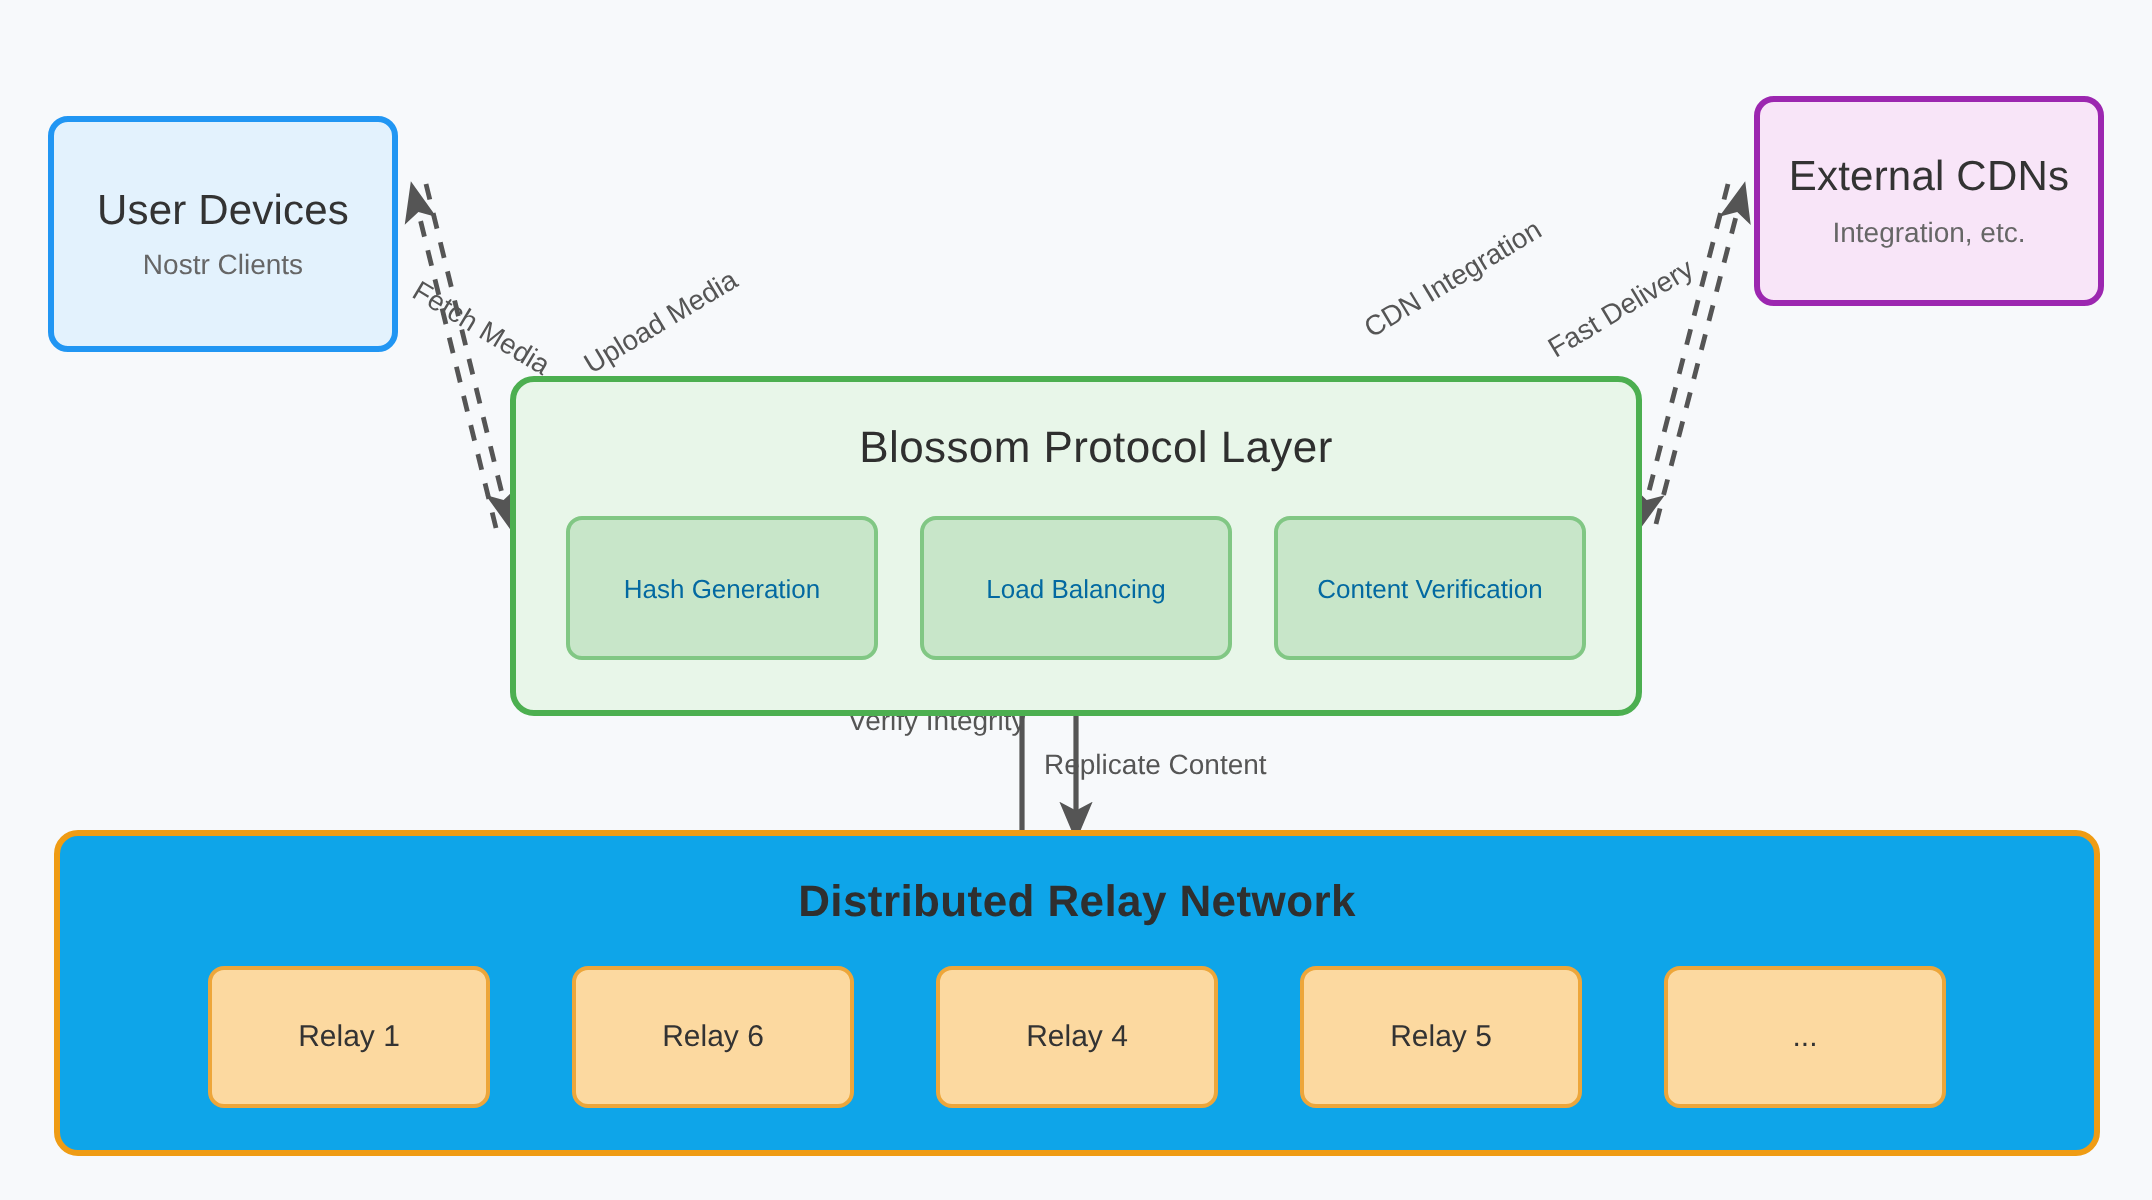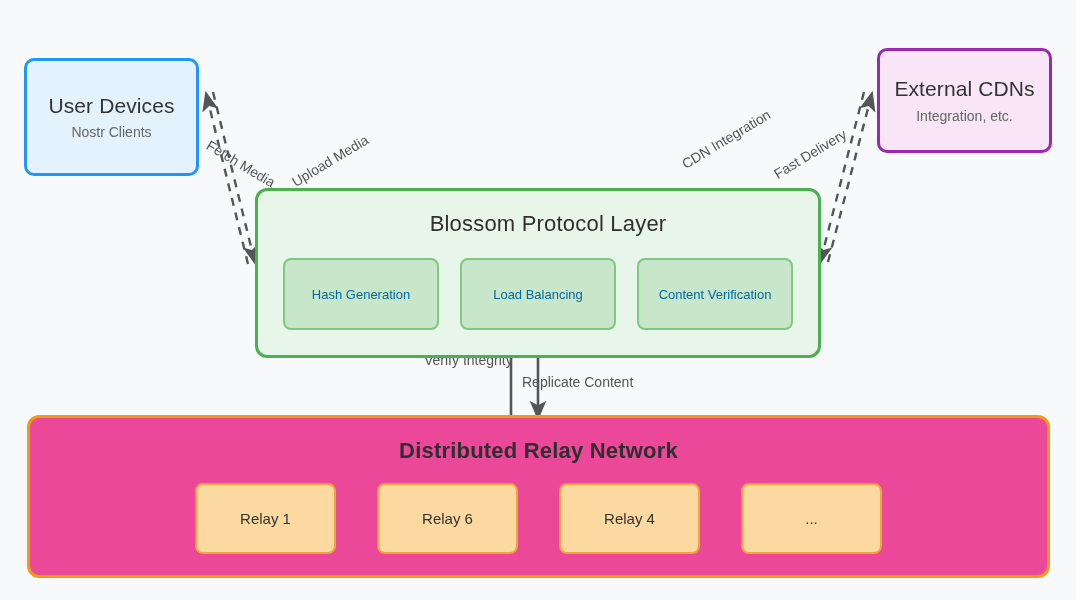--- a/index.html
+++ b/index.html
@@ -112,21 +112,21 @@
   }
 
   
   #relay-network {
     position: absolute;
     box-sizing: border-box;
     left: 27px;
     top: 415px;
     width: 1023px;
     height: 163px;
-    background: #ec4899;
+    background: #0ea5e9;
     border: 3px solid #ef9c14;
     border-radius: 12px;
   }
   #relay-title {
     text-align: center;
     font-size: 22px;
     font-weight: bold;
     color: #2f2f2f;
     margin-top: 20px;
     letter-spacing: 0.2px;
@@ -244,18 +244,21 @@
       <div class="relay-box">
         <span>Relay 1</span>
       </div>
       <div class="relay-box">
         <span>Relay 6</span>
       </div>
       <div class="relay-box">
         <span>Relay 4</span>
       </div>
       <div class="relay-box">
+        <span>Relay 5</span>
+      </div>
+      <div class="relay-box">
         <span>...</span>
       </div>
     </div>
   </div>
 
 </div>
 
 </body></html>

